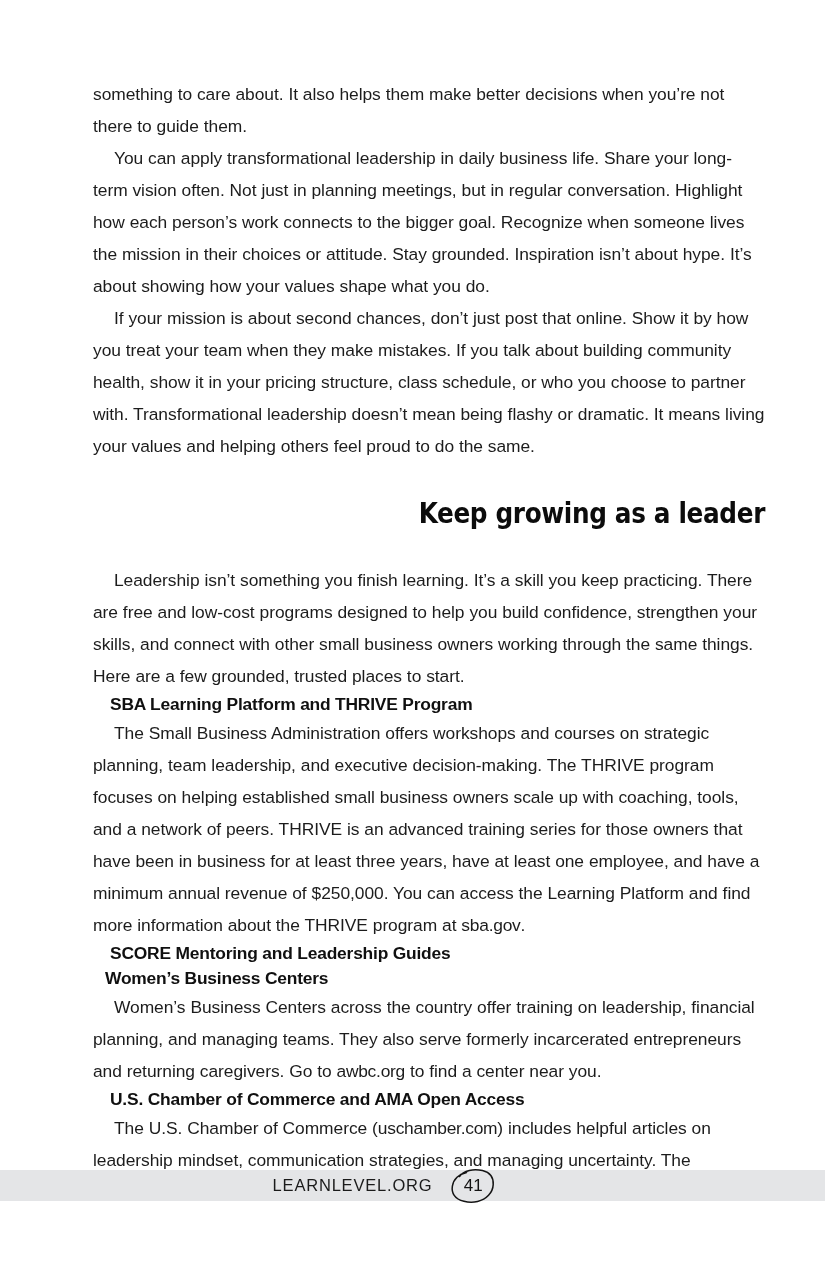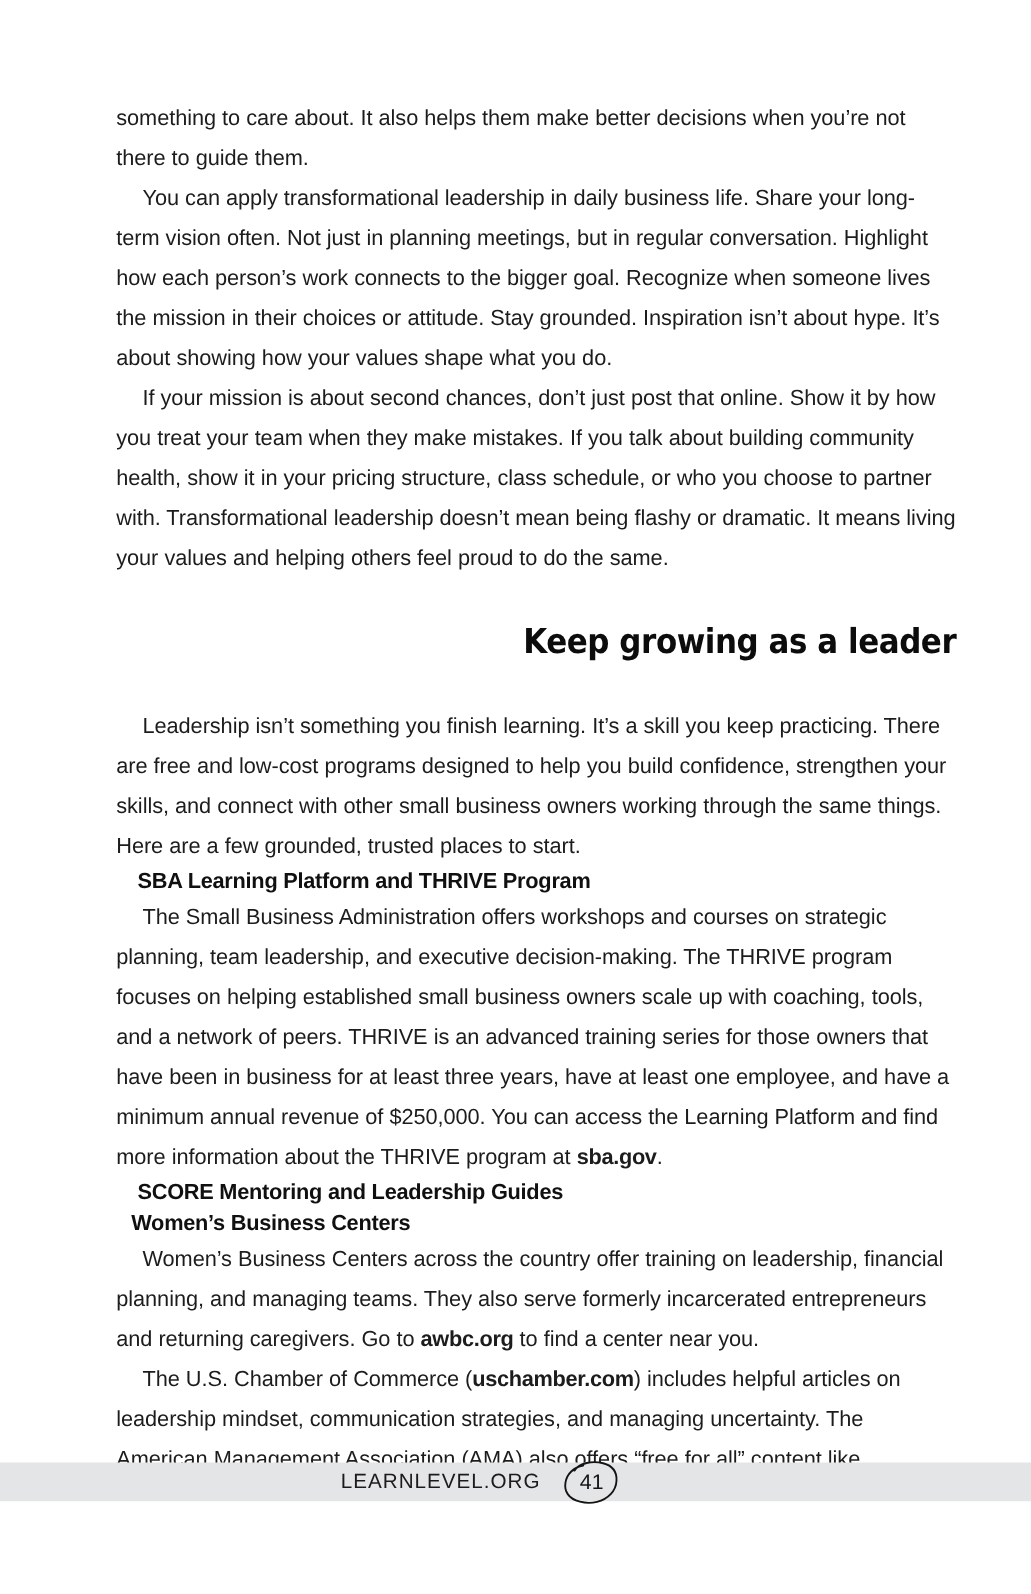--- a/index.html
+++ b/index.html
@@ -39,21 +39,21 @@
     letter-spacing: -0.05px;
     text-align: left;
     color: #1c1c1c;
     word-spacing: 0.1px;
   }
   p.body.indent {
     text-indent: 21px;
   }
   p.body b,
   p.body strong {
-    font-weight: bold;
+    font-weight: normal;
     letter-spacing: -0.25px;
   }
 
   
   h1.section-title {
     margin: 0;
     padding: 0;
     text-align: right;
     font-size: 27.5px;
     line-height: 34px;
@@ -160,20 +160,21 @@
       <span>The Small Business Administration offers workshops and courses on strategic planning, team leadership, and executive decision-making. The THRIVE program focuses on helping established small business owners scale up with coaching, tools, and a network of peers. THRIVE is an advanced training series for those owners that have been in business for at least three years, have at least one employee, and have a minimum annual revenue of $250,000. You can access the Learning Platform and find more information about the THRIVE program at </span><b>sba.gov</b><span>.</span>
     </p>
 
     <h2 class="subhead">SCORE Mentoring and Leadership Guides</h2>
 
     <h2 class="subhead flush">Women’s Business Centers</h2>
     <p class="body indent">
       <span>Women’s Business Centers across the country offer training on leadership, financial planning, and managing teams. They also serve formerly incarcerated entrepreneurs and returning caregivers. Go to </span><b>awbc.org</b><span> to find a center near you.</span>
     </p>
 
+    <h2 class="subhead">U.S. Chamber of Commerce and AMA Open Access</h2>
     <p class="body indent">
       <span>The U.S. Chamber of Commerce (</span><b>uschamber.com</b><span>) includes helpful articles on leadership mindset, communication strategies, and managing uncertainty. The American Management Association (AMA) also offers “free for all” content like</span>
     </p>
 
   </div>
 
   <div class="footer-band"></div>
 
   <div class="footer-inner">
     <span class="footer-site">LEARNLEVEL.ORG</span>

